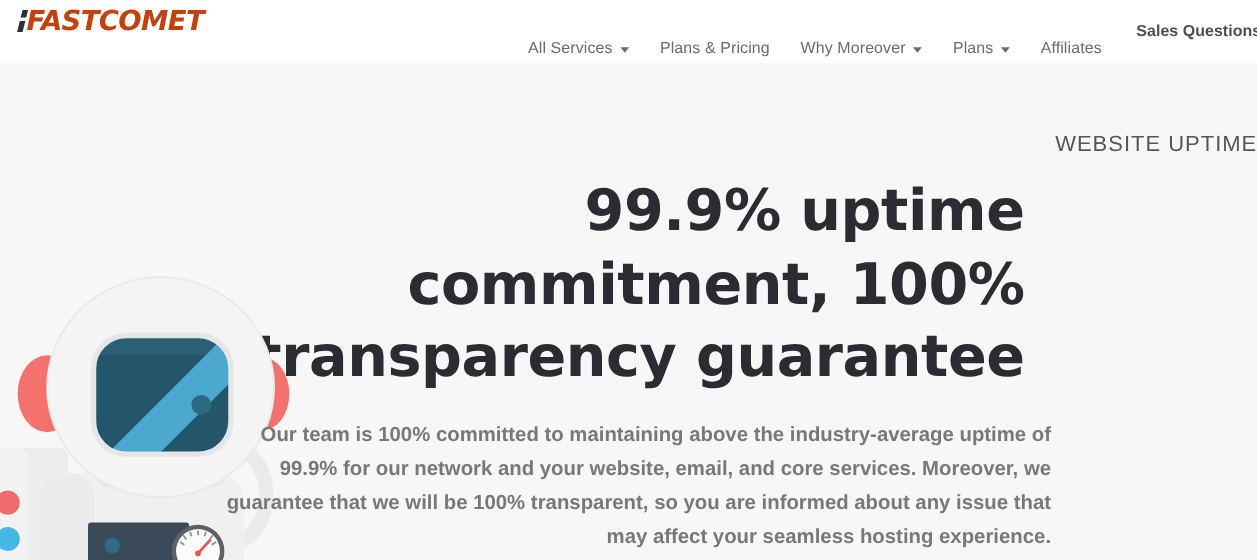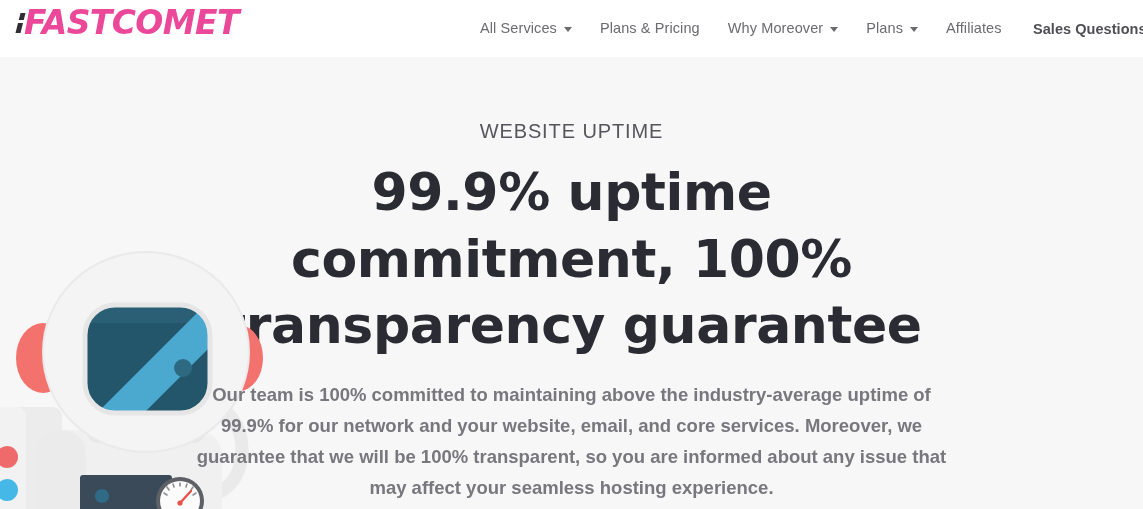--- a/index.html
+++ b/index.html
@@ -28,23 +28,23 @@
     z-index: 20;
   }
 
   .logo {
     position: absolute;
     left: 18px;
     top: 6px;
     font-family: "DejaVu Sans", sans-serif;
     font-weight: 700;
     font-style: italic;
-    font-size: 33px;
+    font-size: 25px;
     letter-spacing: -0.6px;
-    color: #ec4899;
+    color: #c2410c;
     line-height: 1;
     display: flex;
     align-items: center;
   }
   .logo .slash {
     display: inline-block;
     width: 5px;
     height: 20px;
     background: #2e2e33;
     transform: skewX(-14deg);
@@ -57,21 +57,21 @@
     left: -1px;
     top: 7px;
     width: 7px;
     height: 2.5px;
     background: #ffffff;
   }
 
   .main-nav {
     position: absolute;
     left: 480px;
-    top: 0;
+    top: 16px;
     height: 57px;
     display: flex;
     align-items: center;
     justify-content: flex-end;
   }
 
   .nav-item {
     font-size: 14.5px;
     color: #6b6b70;
     letter-spacing: 0.1px;
@@ -117,21 +117,21 @@
     height: 452px;
     background: #f7f7f7;
     overflow: hidden;
   }
 
   .hero-content {
     position: absolute;
     left: 0;
     top: 0;
     width: 1143px;
-    text-align: center;
+    text-align: right;
   }
 
   .eyebrow {
     margin-top: 62px;
     font-size: 20px;
     color: #55555c;
     letter-spacing: 0.9px;
     font-weight: 400;
     line-height: 1.2;
   }

